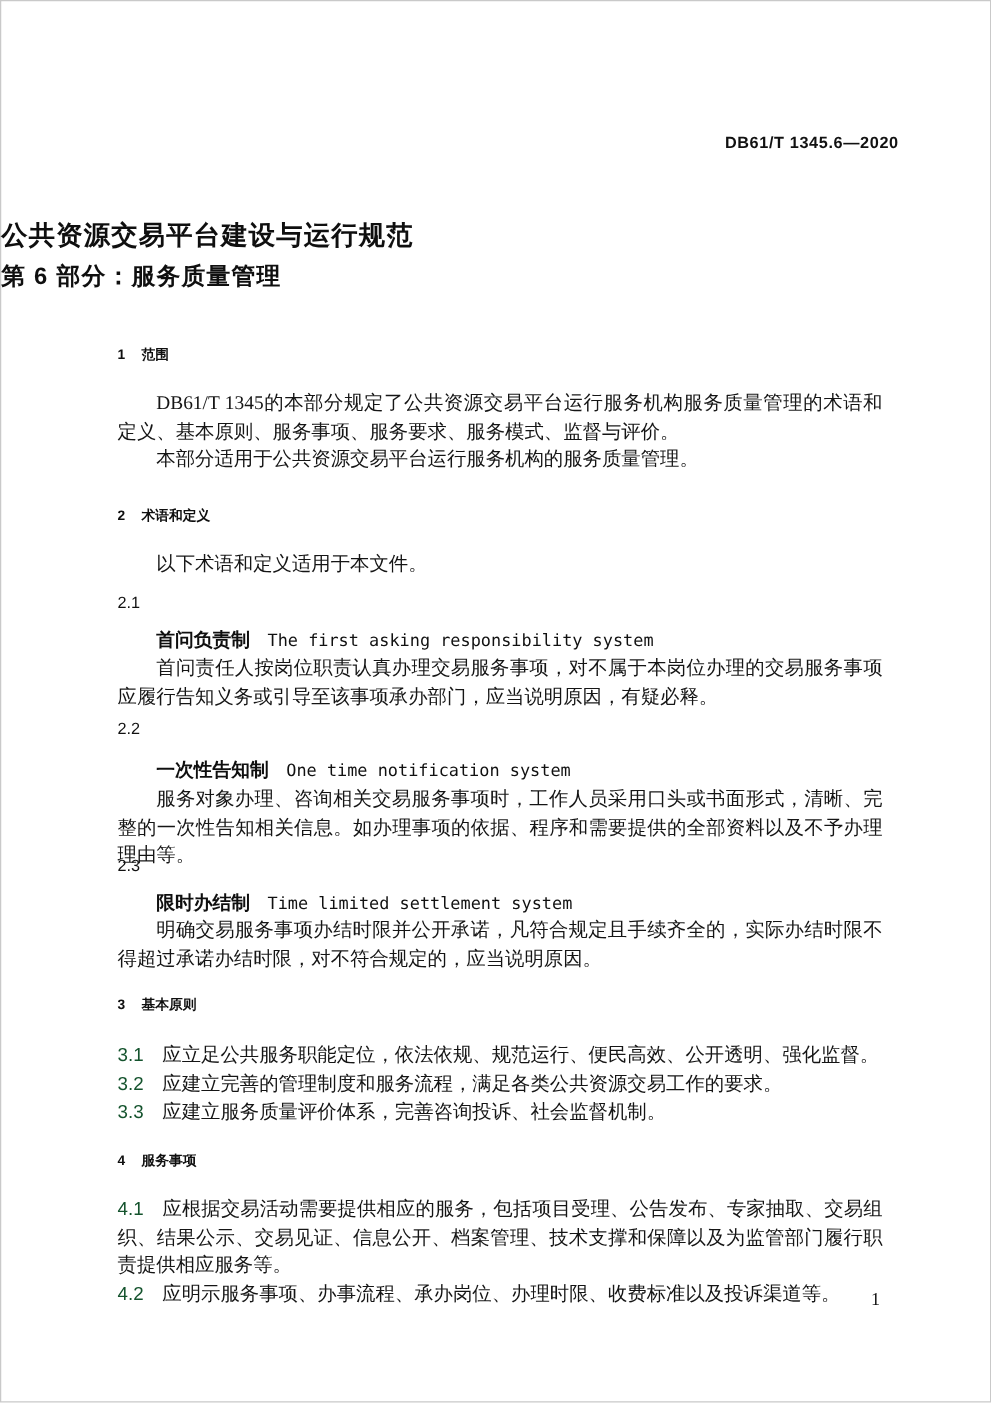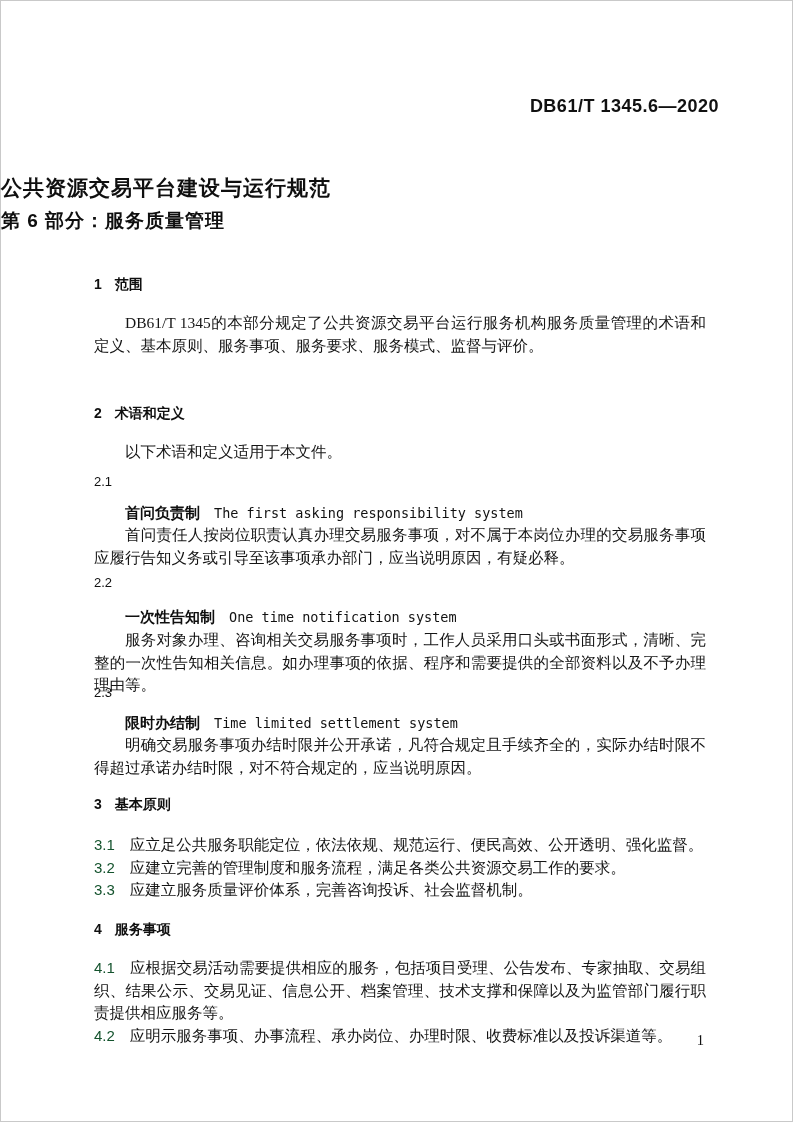--- a/index.html
+++ b/index.html
@@ -18,36 +18,36 @@
   }
   
   .blk {
     position: absolute; left: 93px; right: 86px;
     font-size: 15.5px; line-height: 22.5px;
     text-align: justify;
   }
   .indent { text-indent: 2em; }
 
   .doc-code {
-    position: absolute; top: 95px; right: 73px;
+    position: absolute; top: 105px; right: 73px;
     font-family: "Liberation Sans", "DejaVu Sans", sans-serif;
-    font-weight: 600; font-size: 18px; letter-spacing: 0.5px;
+    font-weight: 600; font-size: 13px; letter-spacing: 0.5px;
     color: #111;
   }
   .title-line {
     position: absolute; left: 0; right: 0; 
     font-family: "Liberation Sans", "DejaVu Sans", sans-serif;
     font-weight: 700; color: #0f0f0f;
   }
   .title-1 { top: 173px; font-size: 21px; letter-spacing: 1px; }
   .title-2 { top: 207px; font-size: 19px; letter-spacing: 1px; }
 
   .sec-h {
     font-family: "Liberation Sans", "DejaVu Sans", sans-serif;
-    font-weight: 700; font-size: 14px; color: #0f0f0f;
+    font-weight: 700; font-size: 11px; color: #0f0f0f;
     text-align: left;
   }
   .sec-h .num { margin-right: 13px; }
 
   .t-num {
     font-family: "Liberation Sans", "DejaVu Sans", sans-serif;
     font-size: 13px; color: #111; text-align: left;
   }
   .term-line { text-align: left; text-indent: 2em; white-space: nowrap; }
   .term-zh {
@@ -77,20 +77,21 @@
   <div class="doc-code">DB61/T 1345.6—2020</div>
 
   <div class="title-line title-1">公共资源交易平台建设与运行规范</div>
   <div class="title-line title-2">第 6 部分：服务质量管理</div>
 
   <div class="blk sec-h" style="top:272px">
     <span class="num">1</span><span>范围</span>
   </div>
   <div class="blk" style="top:311px">
     <p class="indent">DB61/T 1345的本部分规定了公共资源交易平台运行服务机构服务质量管理的术语和定义、基本原则、服务事项、服务要求、服务模式、监督与评价。</p>
+    <p class="indent">本部分适用于公共资源交易平台运行服务机构的服务质量管理。</p>
   </div>
 
   <div class="blk sec-h" style="top:401px">
     <span class="num">2</span><span>术语和定义</span>
   </div>
   <p class="blk indent" style="top:440px">以下术语和定义适用于本文件。</p>
 
   <div class="blk t-num" style="top:470px">2.1</div>
   <div class="blk term-line" style="top:501px">
     <span class="term-zh">首问负责制</span><span class="term-en">The first asking responsibility system</span>

